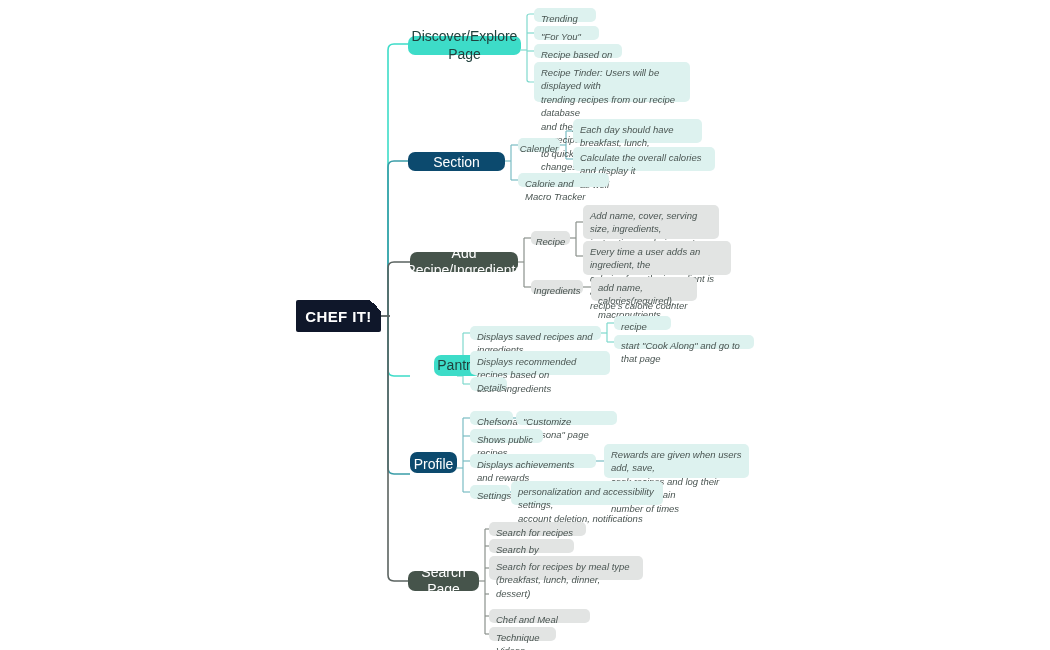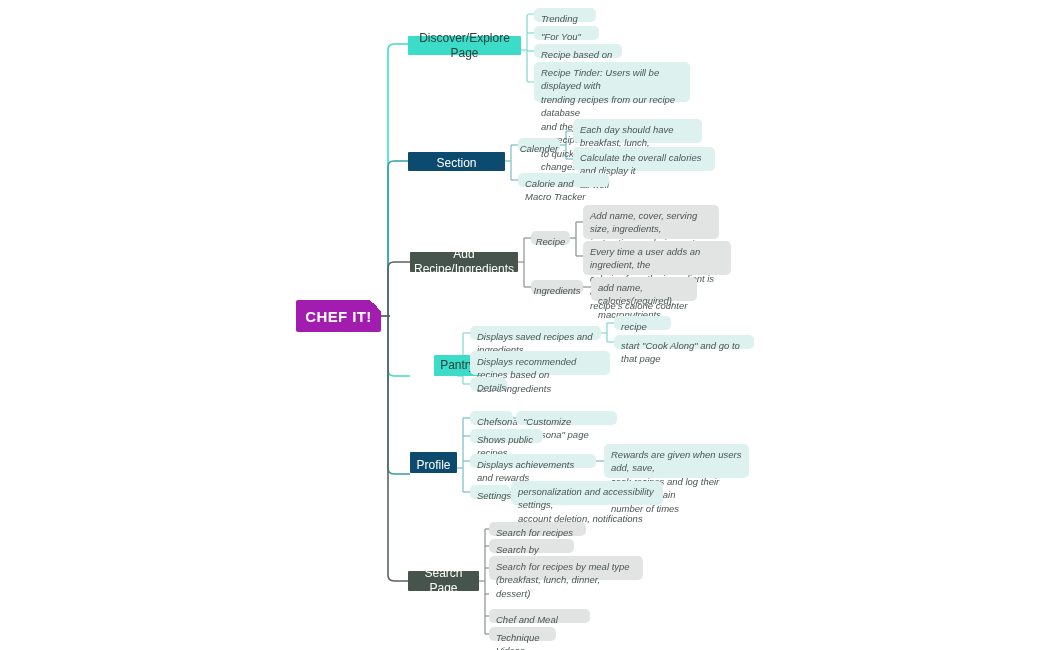--- a/index.html
+++ b/index.html
@@ -8,38 +8,38 @@
     width:1050px;height:650px;position:relative;overflow:hidden;
     color:#3e4a46;
   }
   #canvas{position:absolute;left:0;top:0;width:1050px;height:650px;}
   #svg-links{position:absolute;left:0;top:0;width:1050px;height:650px;pointer-events:none;}
 
   .node{position:absolute;box-sizing:border-box;}
 
   
   .root{
-    background:#a21caf;
+    background:#0f172a;
     color:#ffffff;
     font-size:15px;
     font-weight:bold;
     letter-spacing:.4px;
     display:flex;align-items:center;justify-content:center;
     border-radius:2px;
   }
   .root .fold{
     position:absolute;top:0;right:0;width:11px;height:11px;
     background:linear-gradient(225deg,#ffffff 0 50%, rgba(255,255,255,0) 50%);
   }
 
   
   .branch{
-    border-radius:1px;
+    border-radius:7px;
     display:flex;align-items:center;justify-content:center;
-    font-size:12px;
+    font-size:14px;
     padding:0 18px;
     text-align:center;
     line-height:1.25;
   }
   .branch.teal-bright{background:#3ddcc8;color:#20413d;}
   .branch.teal-muted{background:#0c4a6e;color:#ffffff;align-items:flex-end;}
   .branch.slate{background:#46544b;color:#ffffff;}
 
   
   .chip{

